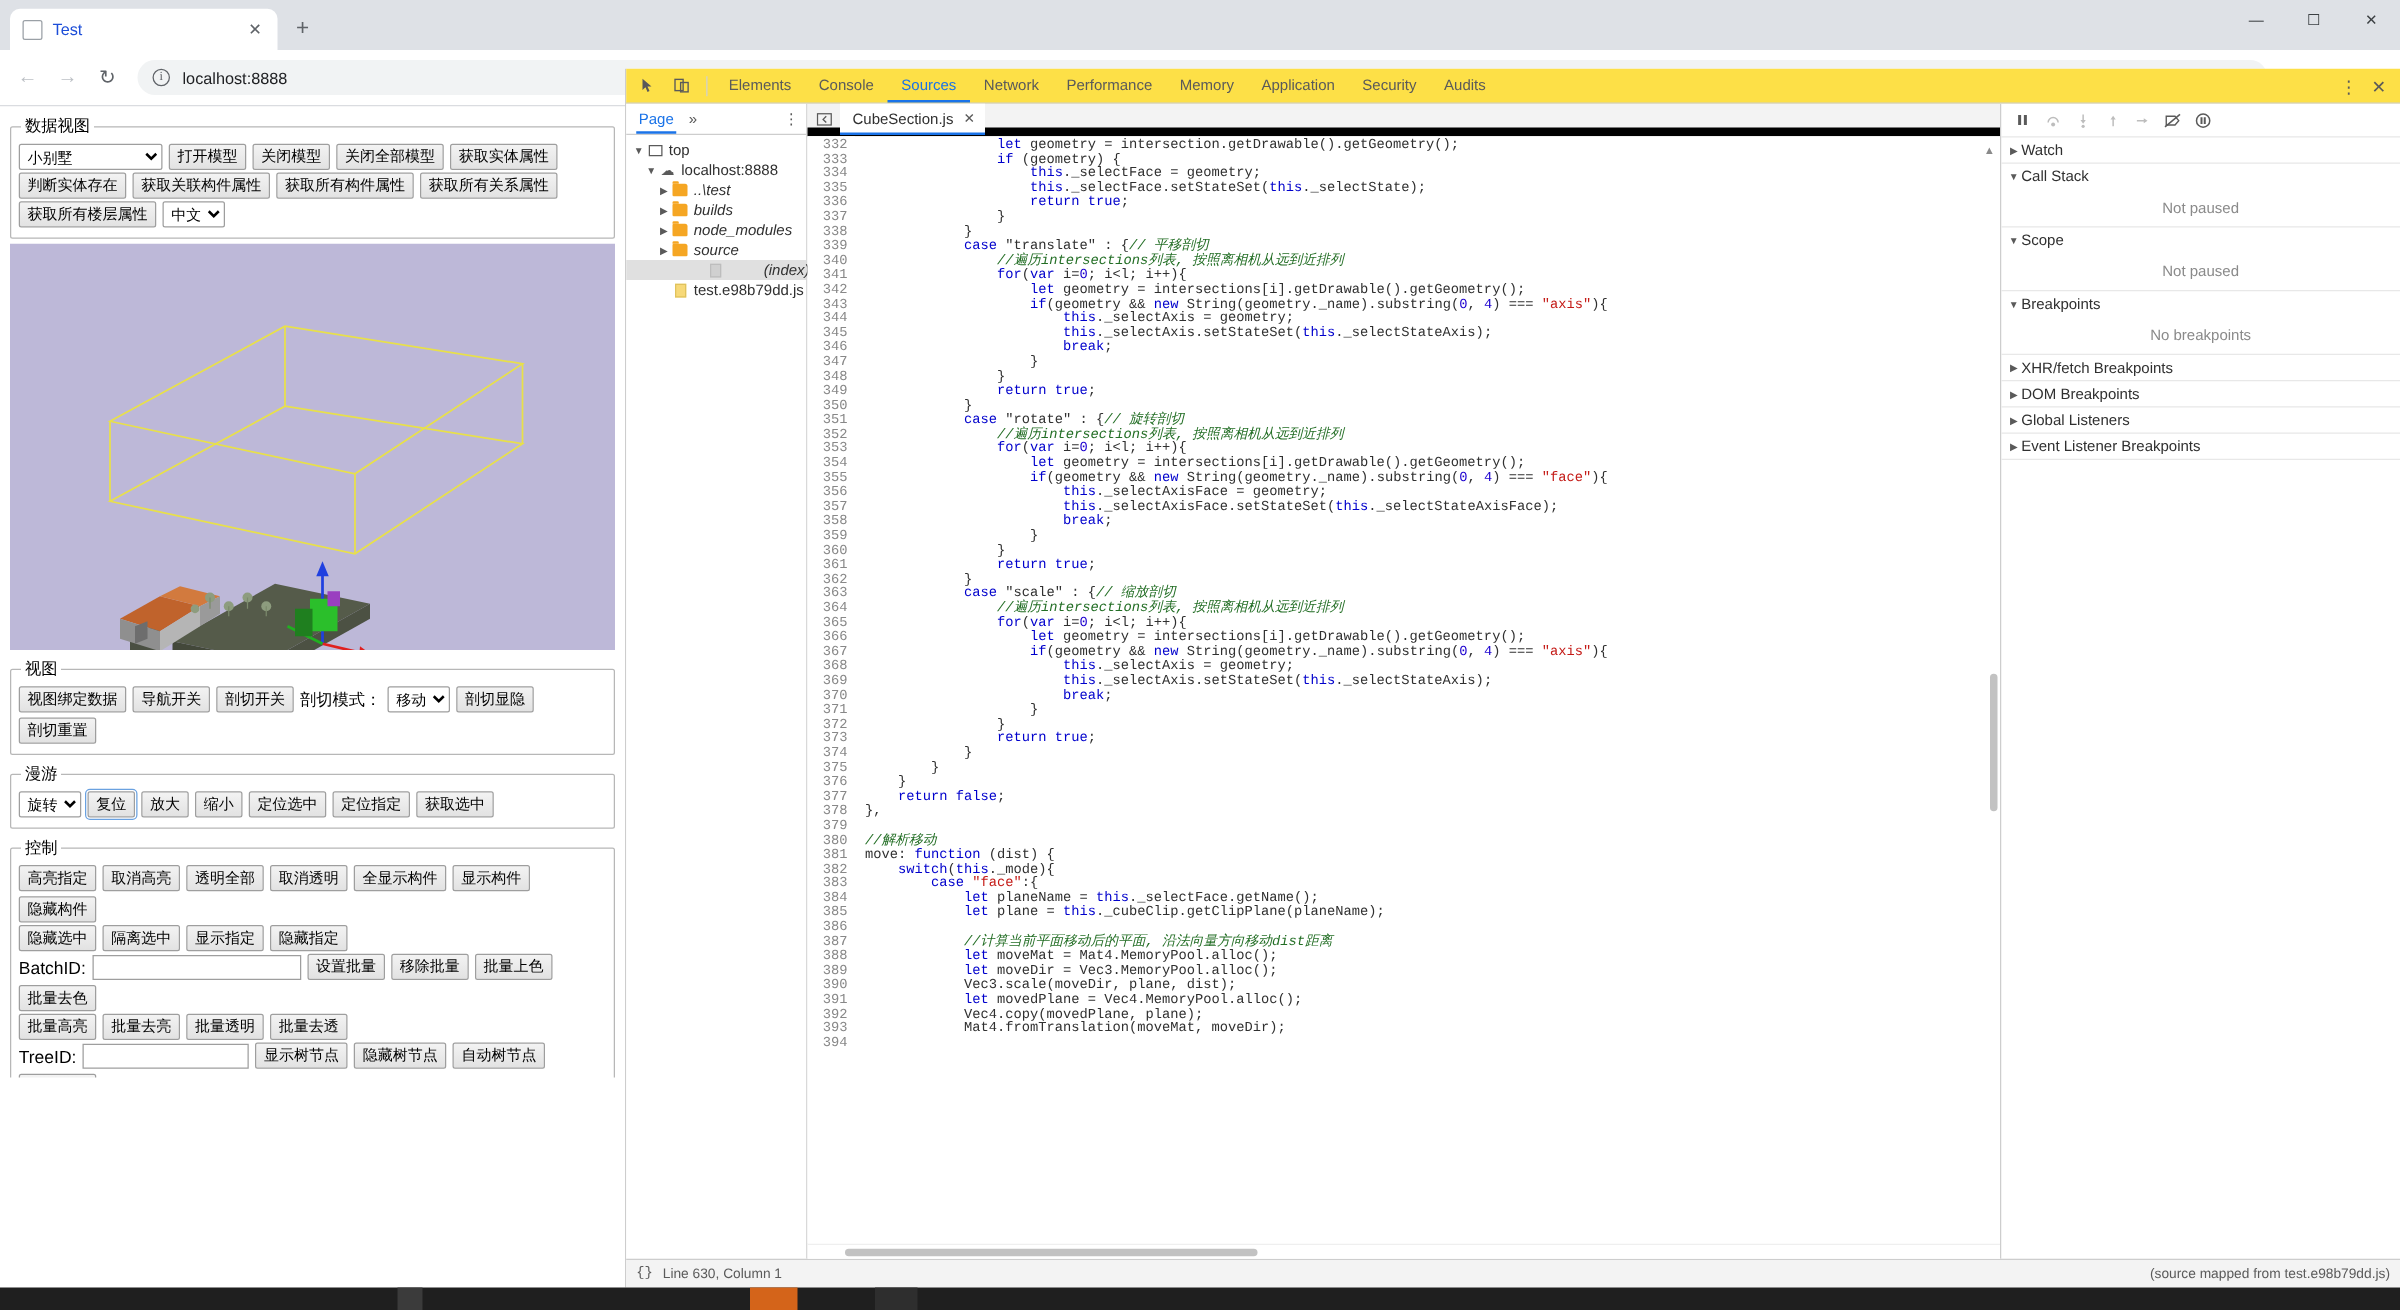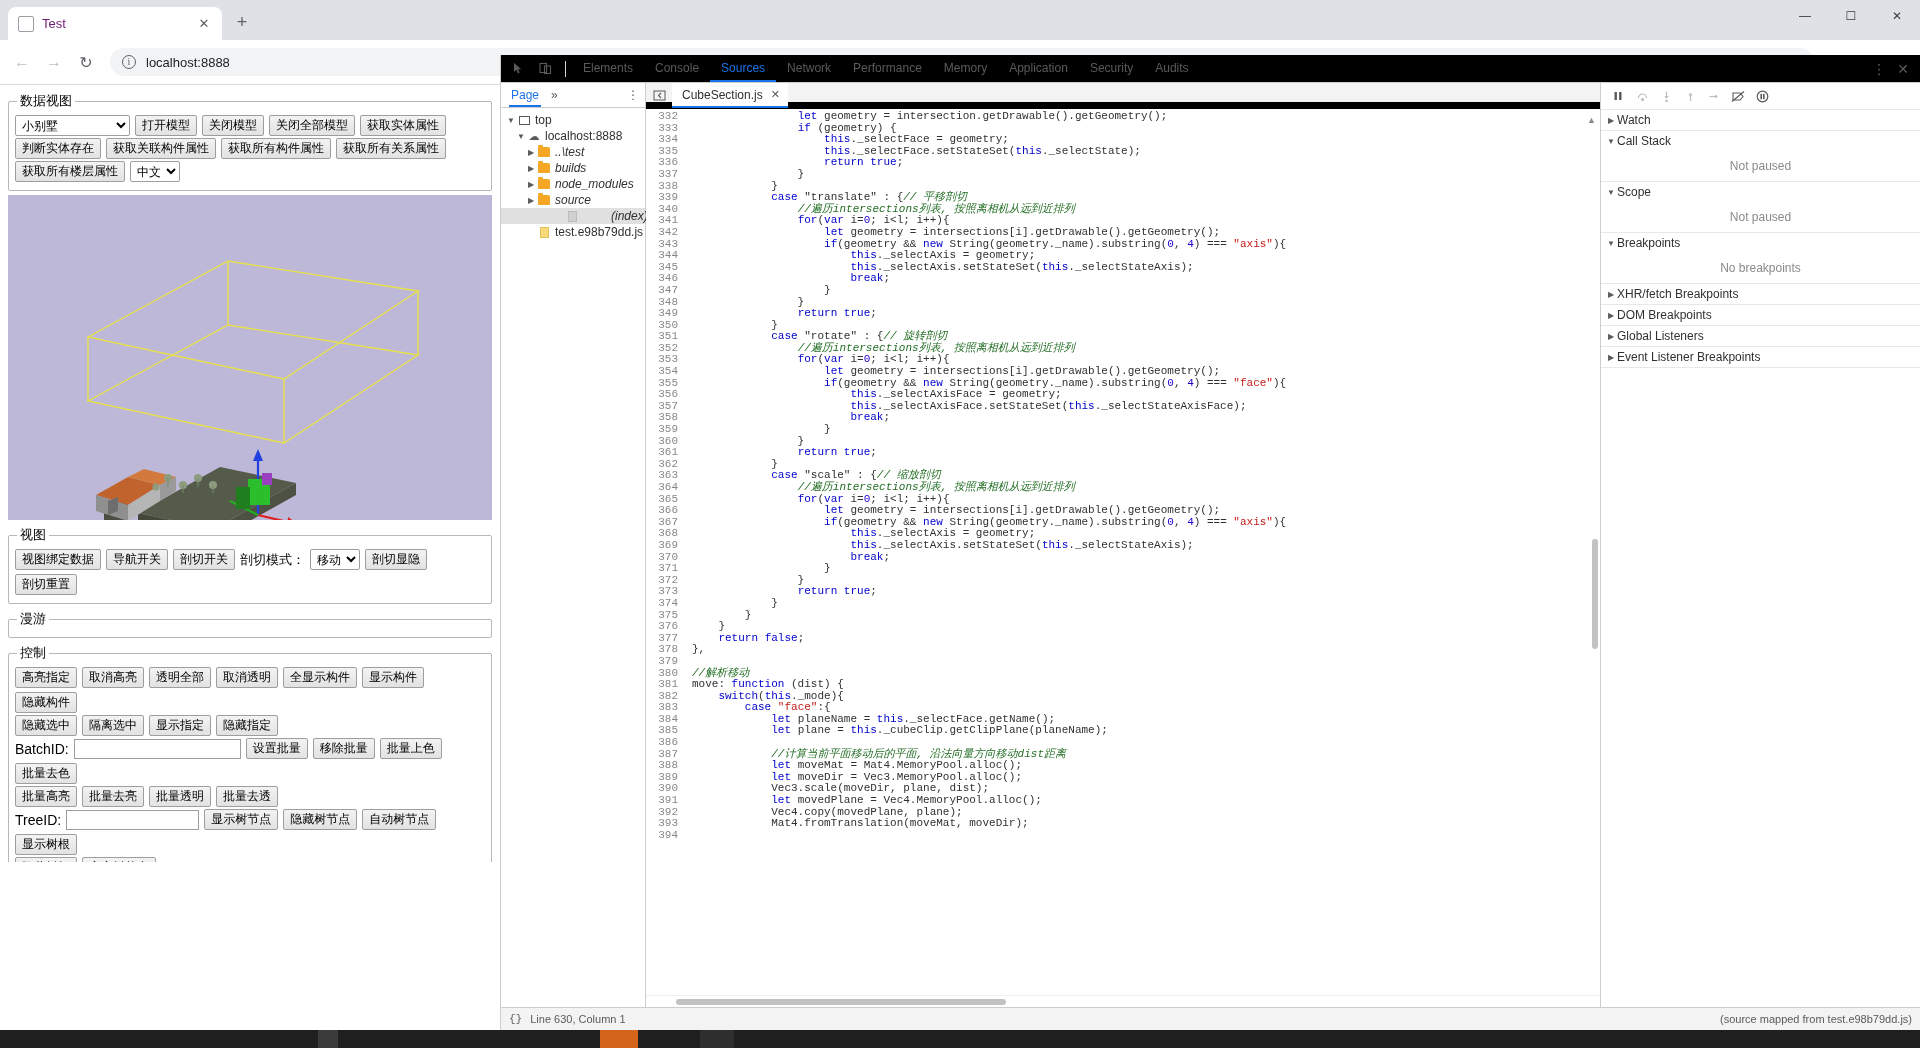--- a/index.html
+++ b/index.html
@@ -16,21 +16,21 @@
   .chrome-tabstrip{
     position:absolute; left:0; top:0; width:1920px; height:40px;
     background:#dee1e6; display:flex; align-items:flex-end;
   }
   .tab{
     margin-left:8px; width:214px; height:33px; background:#fff;
     border-radius:8px 8px 0 0; display:flex; align-items:center;
     padding:0 10px; gap:8px; position:relative;
   }
   .tab .favicon{ width:16px; height:16px; border:1px solid #9aa0a6; border-radius:2px; background:#fff; flex:none;}
-  .tab .tab-title{ font-size:13px; color:#701a75; flex:1; overflow:hidden; white-space:nowrap;}
+  .tab .tab-title{ font-size:13px; color:#1d4ed8; flex:1; overflow:hidden; white-space:nowrap;}
   .tab .tab-close{ width:16px; height:16px; color:#5f6368; font-size:13px; line-height:15px; text-align:center; cursor:pointer;}
   .newtab{ width:28px; height:28px; margin-left:6px; margin-bottom:3px; color:#5f6368;
            font-size:18px; line-height:27px; text-align:center; border-radius:50%;}
   .winbtns{ position:absolute; right:0; top:0; height:32px; display:flex; }
   .winbtn{ width:46px; height:32px; display:flex; align-items:center; justify-content:center;
            color:#3c4043; font-size:12px;}
 
   .chrome-toolbar{
     position:absolute; left:0; top:40px; width:1920px; height:45px;
     background:#fff; border-bottom:1px solid #dadce0;
@@ -92,21 +92,21 @@
   .viewer svg{ position:absolute; left:0; top:0; }
 
   
   .devtools{
     position:absolute; left:500px; top:55px; width:1420px; height:975px;
     background:#fff; border-left:1px solid #cdcdcd; display:flex; flex-direction:column;
     font-family:"Liberation Sans", sans-serif;
   }
   .dt-tabbar{
     height:28px; display:flex; align-items:center; gap:0;
-    border-bottom:1px solid #cdcdcd; background:#000000; padding-left:4px;
+    border-bottom:1px solid #cdcdcd; background:#fde047; padding-left:4px;
   }
   .dt-iconbtn{ width:27px; height:26px; display:flex; align-items:center; justify-content:center; color:#5a5a5a; }
   .dt-sep{ width:1px; height:16px; background:#d0d0d0; margin:0 6px; }
   .dt-tab{
     padding:0 11px; height:27px; line-height:27px; font-size:12px; color:#5a5a5a; cursor:pointer;
   }
   .dt-tab.active{ color:#1a73e8; border-bottom:2px solid #1a73e8; }
   .dt-tabbar-right{ margin-left:auto; display:flex; align-items:center; padding-right:6px; gap:2px;}
   .dt-kebab{ width:22px; height:26px; display:flex; align-items:center; justify-content:center; color:#5a5a5a; font-size:14px;}
   .dt-close{ width:22px; height:26px; display:flex; align-items:center; justify-content:center; color:#5a5a5a; font-size:14px;}
@@ -304,20 +304,31 @@
         <select class="sel">
           <option>移动</option>
         </select>
         <button class="btn">剖切显隐</button>
         <button class="btn">剖切重置</button>
       </div>
     </fieldset>
 
     <fieldset class="box">
       <legend>漫游</legend>
+      <div class="row">
+        <select class="sel">
+          <option>旋转</option>
+        </select>
+        <button class="btn focusring">复位</button>
+        <button class="btn">放大</button>
+        <button class="btn">缩小</button>
+        <button class="btn">定位选中</button>
+        <button class="btn">定位指定</button>
+        <button class="btn">获取选中</button>
+      </div>
     </fieldset>
 
     <fieldset class="box">
       <legend>控制</legend>
       <div class="row">
         <button class="btn">高亮指定</button>
         <button class="btn">取消高亮</button>
         <button class="btn">透明全部</button>
         <button class="btn">取消透明</button>
         <button class="btn">全显示构件</button>

